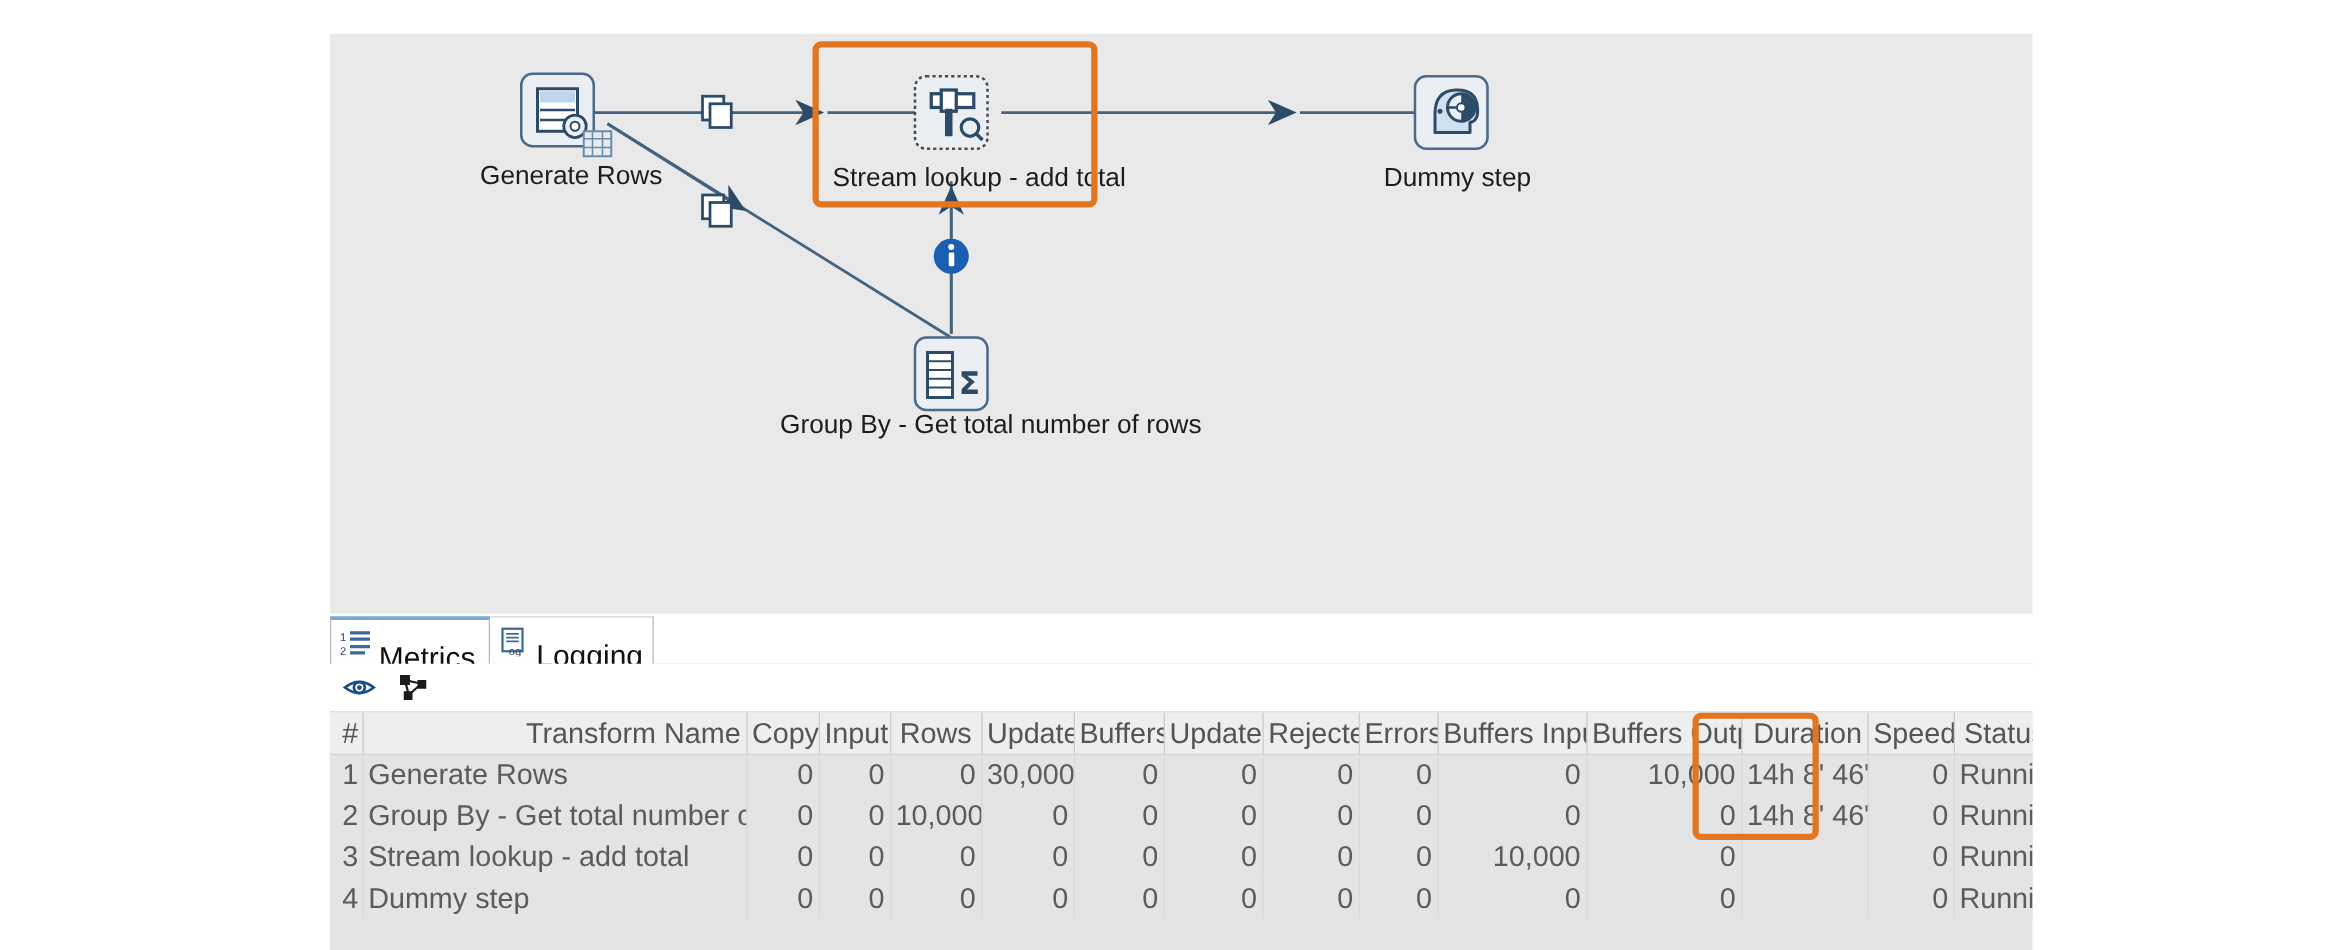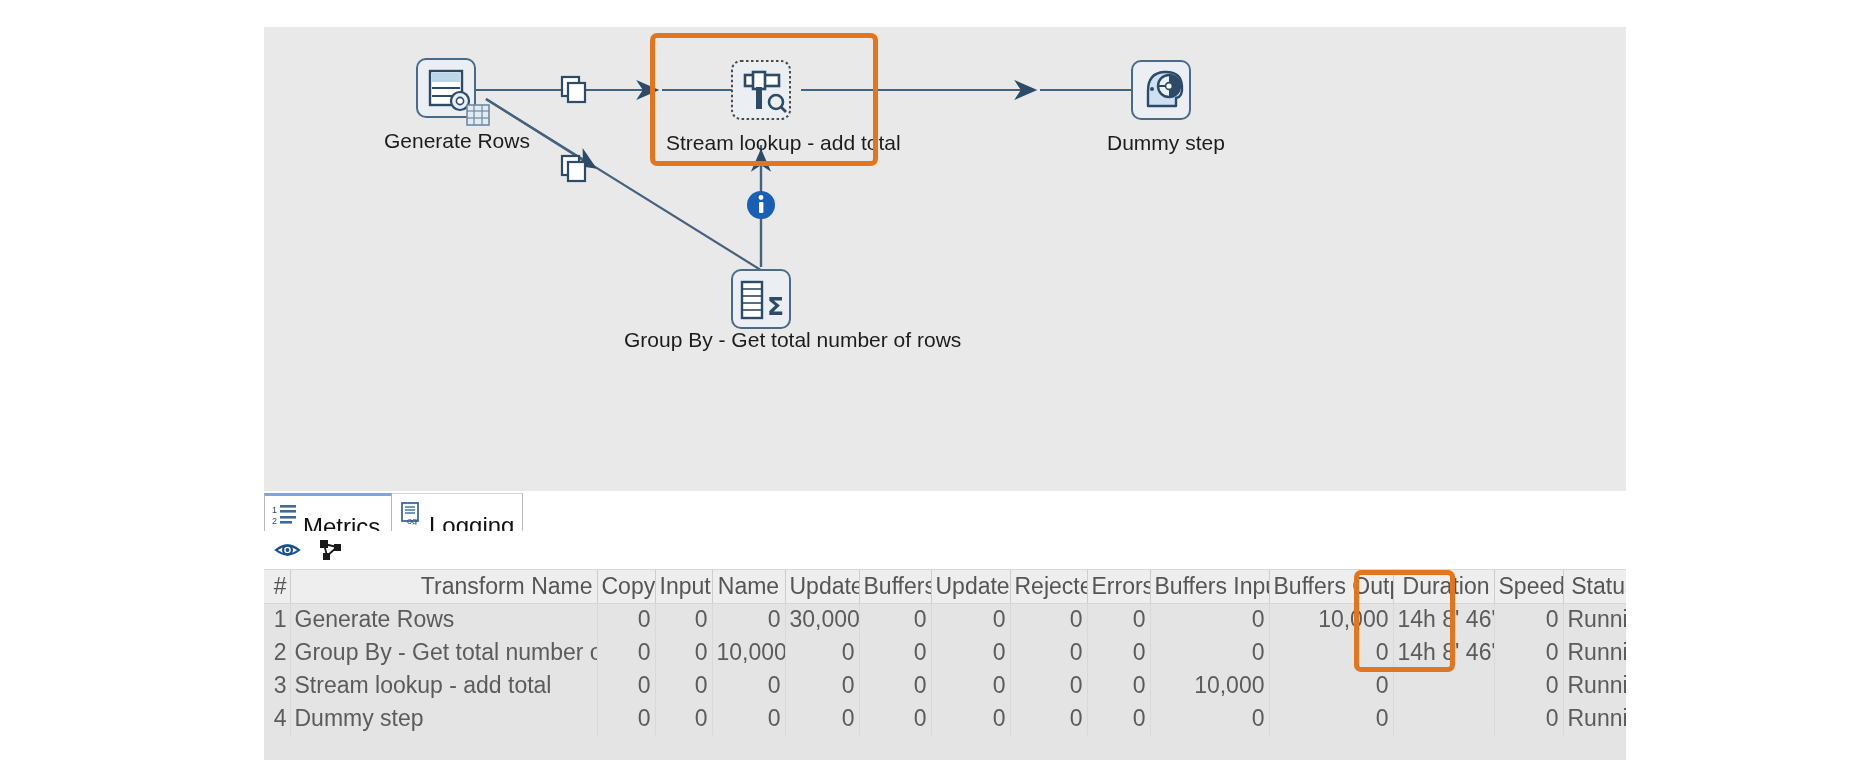--- a/index.html
+++ b/index.html
@@ -292,21 +292,21 @@
             <col style="width: 101px;">
             <col style="width: 69px;">
             <col style="width: 78px;">
           </colgroup>
         <thead>
           <tr>
               <th class="idx">#</th>
               <th>Transform Name</th>
               <th class="num">Copy</th>
               <th class="num">Input</th>
-              <th class="num">Name</th>
+              <th class="num">Rows</th>
               <th class="num">Updated</th>
               <th class="num">Buffers</th>
               <th class="num">Updated</th>
               <th class="num">Rejected</th>
               <th class="num">Errors</th>
               <th class="num">Buffers Input</th>
               <th class="num">Buffers Output</th>
               <th>Duration</th>
               <th class="num">Speed</th>
               <th>Status</th>

